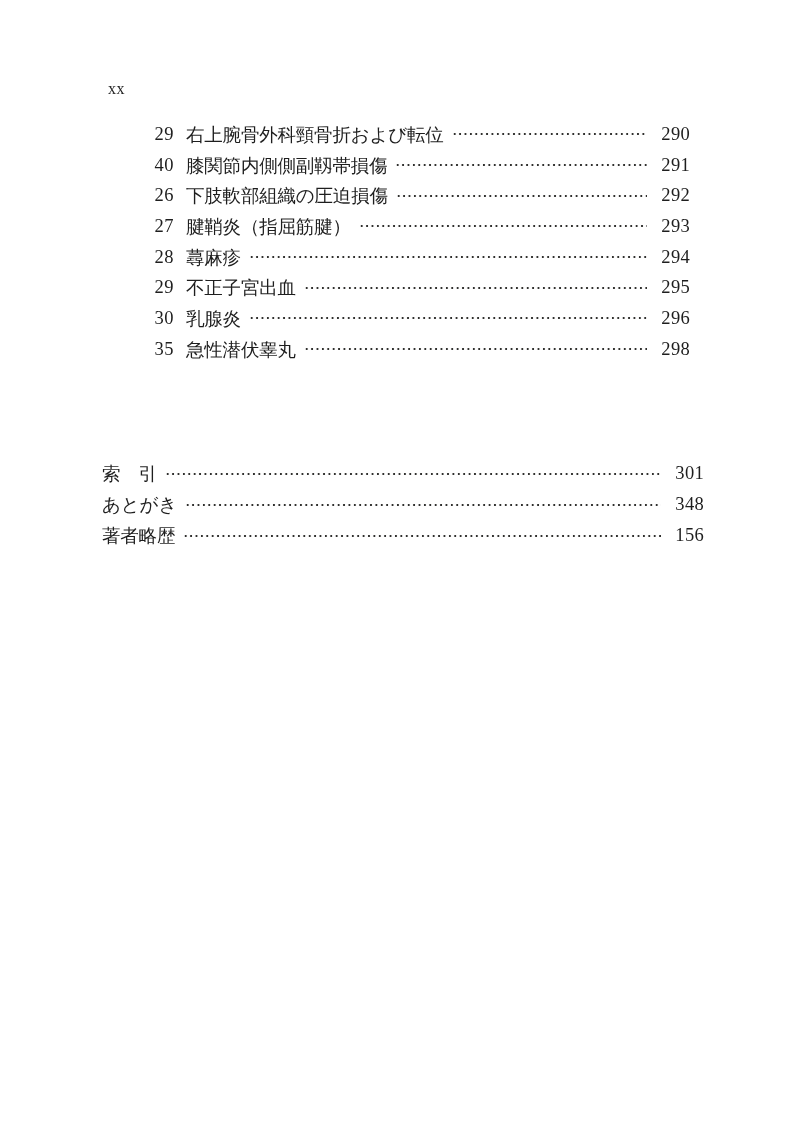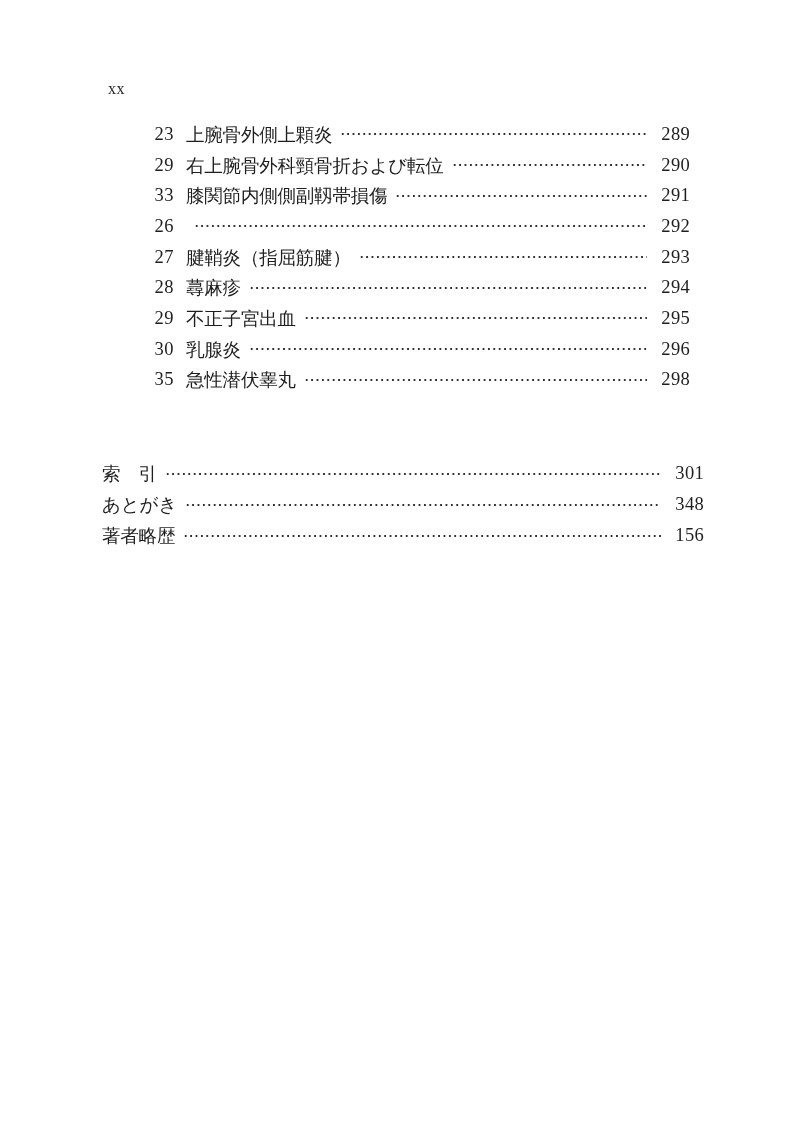--- a/index.html
+++ b/index.html
@@ -86,39 +86,34 @@
 </style>
 </head>
 <body>
 
 <div class="page">
 
   <div class="page-marker">xx</div>
 
   <div class="toc-main">
     <div class="toc-row">
-      <span class="toc-num">23</span>
-      <span class="toc-title">上腕骨外側上顆炎</span>
-      <span class="dot-leader"></span>
-      <span class="toc-page">289</span>
-    </div>
-    <div class="toc-row">
       <span class="toc-num">29</span>
       <span class="toc-title">右上腕骨外科頸骨折および転位</span>
       <span class="dot-leader"></span>
       <span class="toc-page">290</span>
     </div>
     <div class="toc-row">
-      <span class="toc-num">33</span>
+      <span class="toc-num">40</span>
       <span class="toc-title">膝関節内側側副靱帯損傷</span>
       <span class="dot-leader"></span>
       <span class="toc-page">291</span>
     </div>
     <div class="toc-row">
       <span class="toc-num">26</span>
+      <span class="toc-title">下肢軟部組織の圧迫損傷</span>
       <span class="dot-leader"></span>
       <span class="toc-page">292</span>
     </div>
     <div class="toc-row">
       <span class="toc-num">27</span>
       <span class="toc-title">腱鞘炎（指屈筋腱）</span>
       <span class="dot-leader"></span>
       <span class="toc-page">293</span>
     </div>
     <div class="toc-row">

